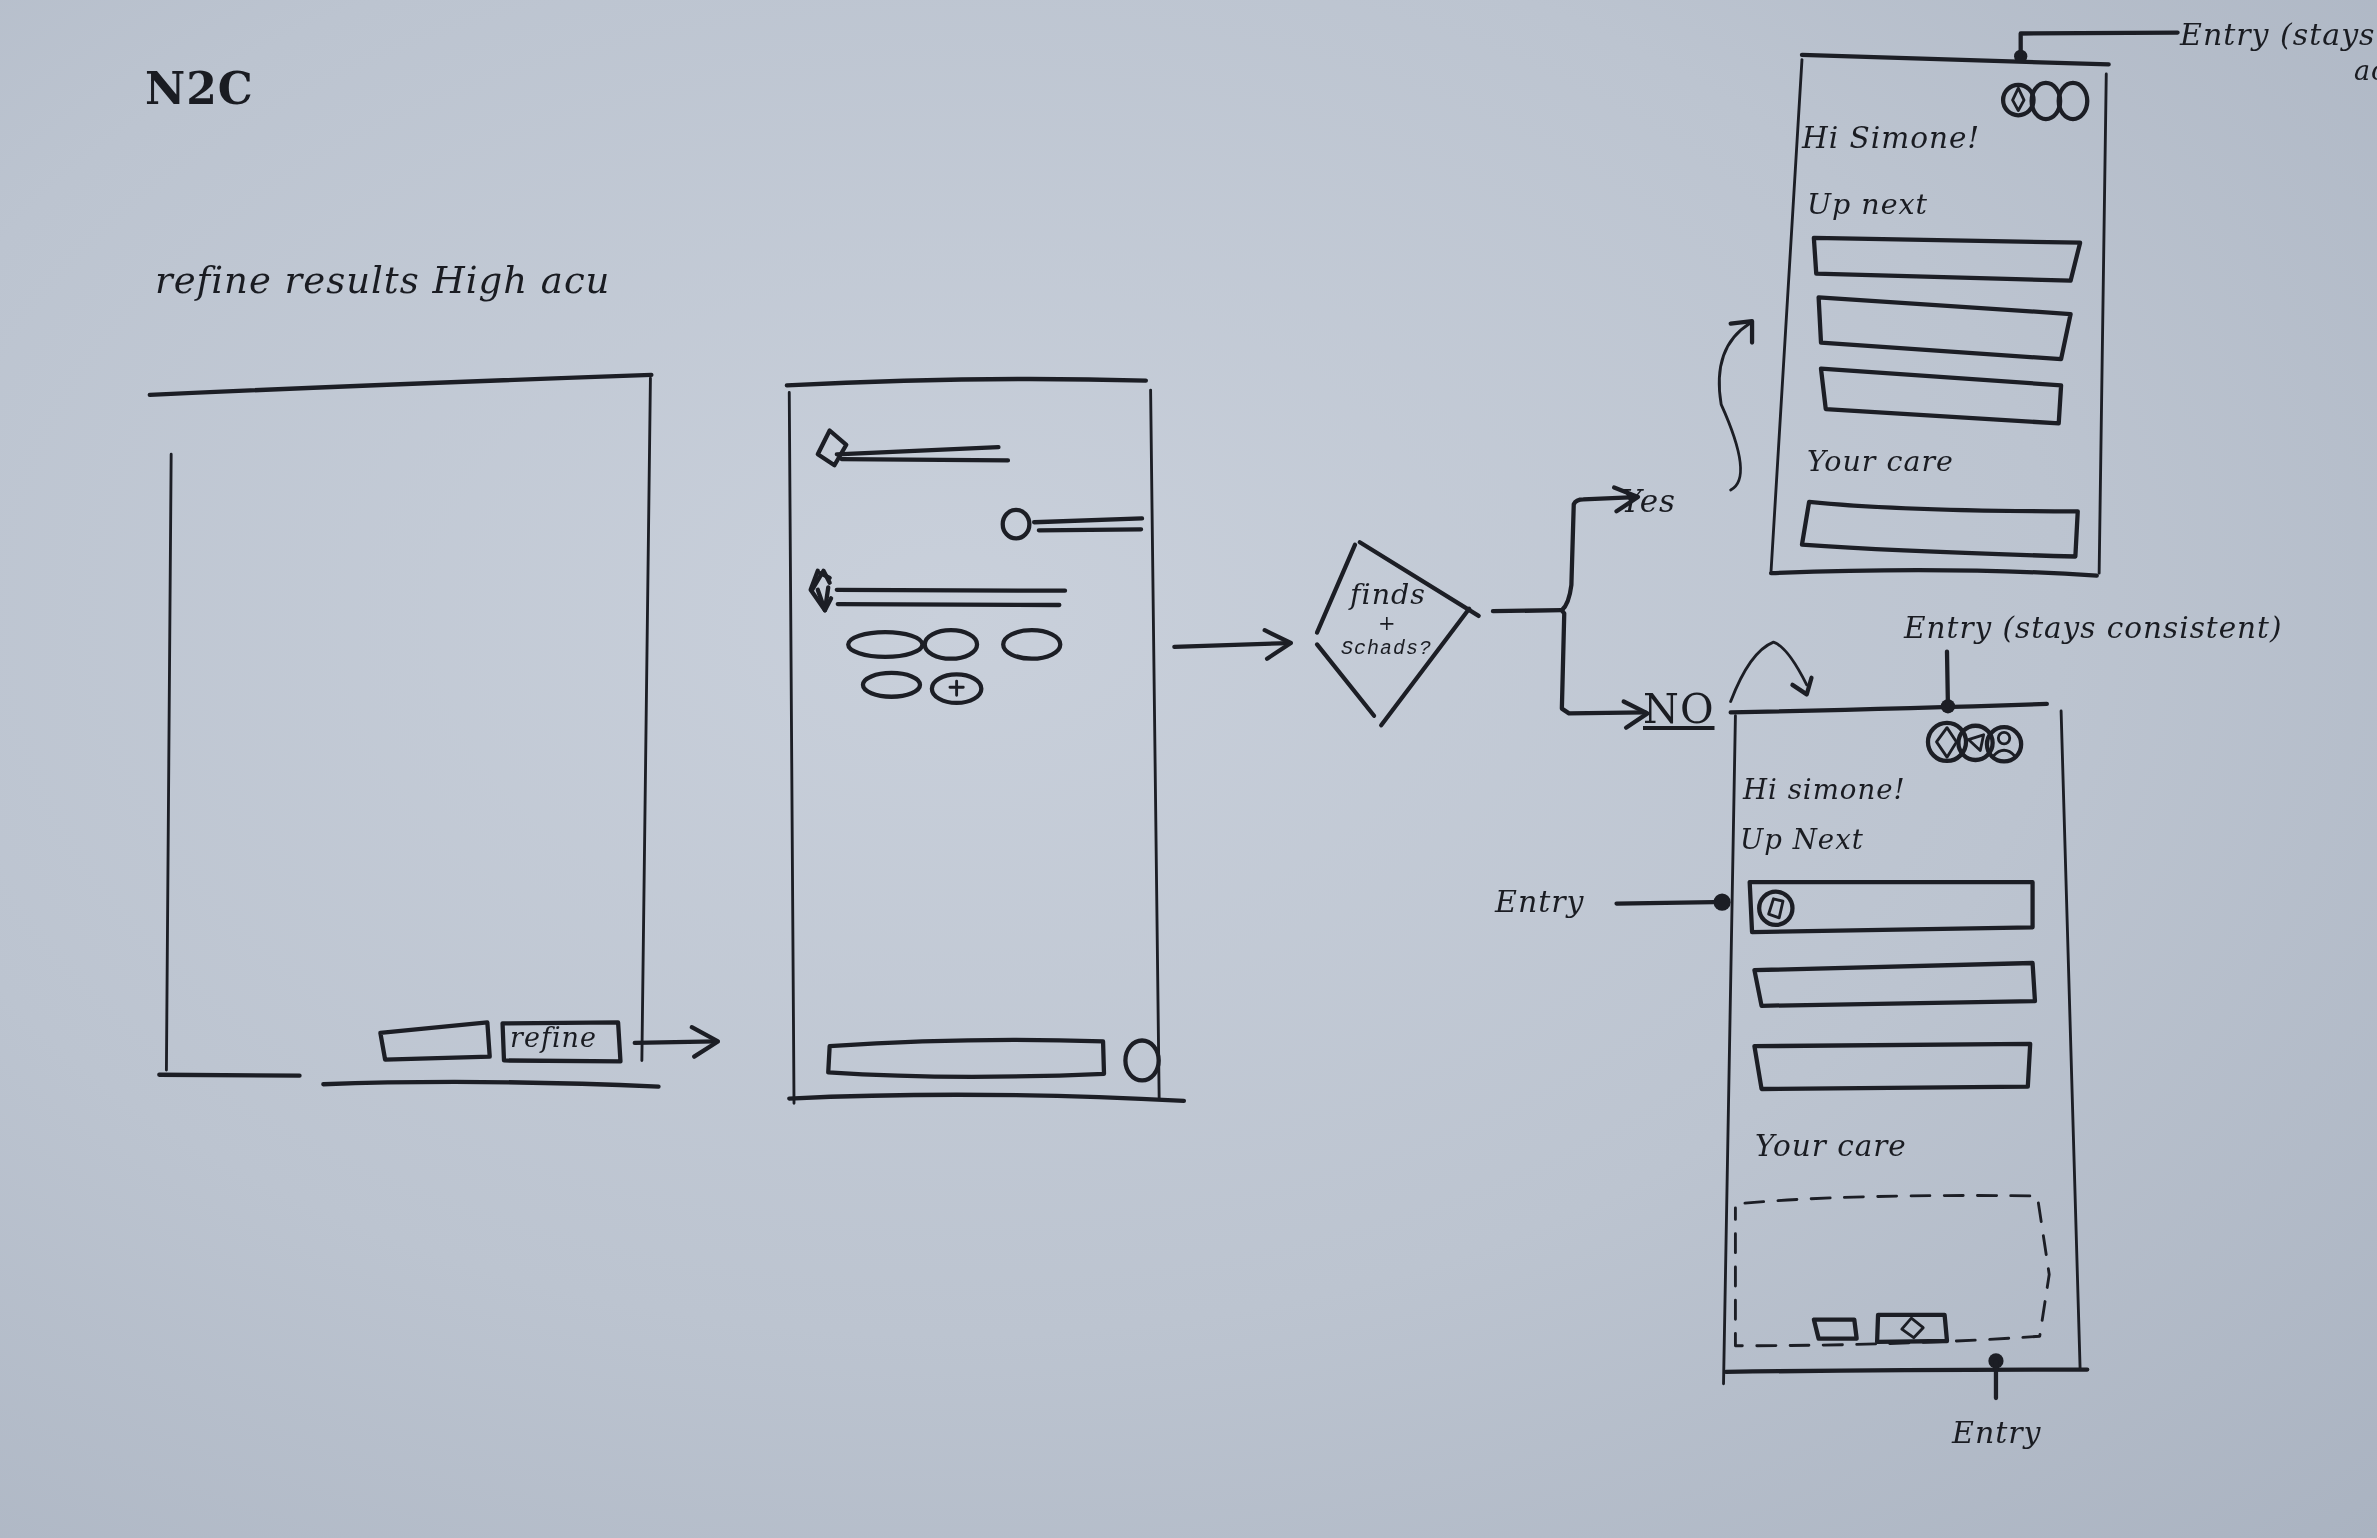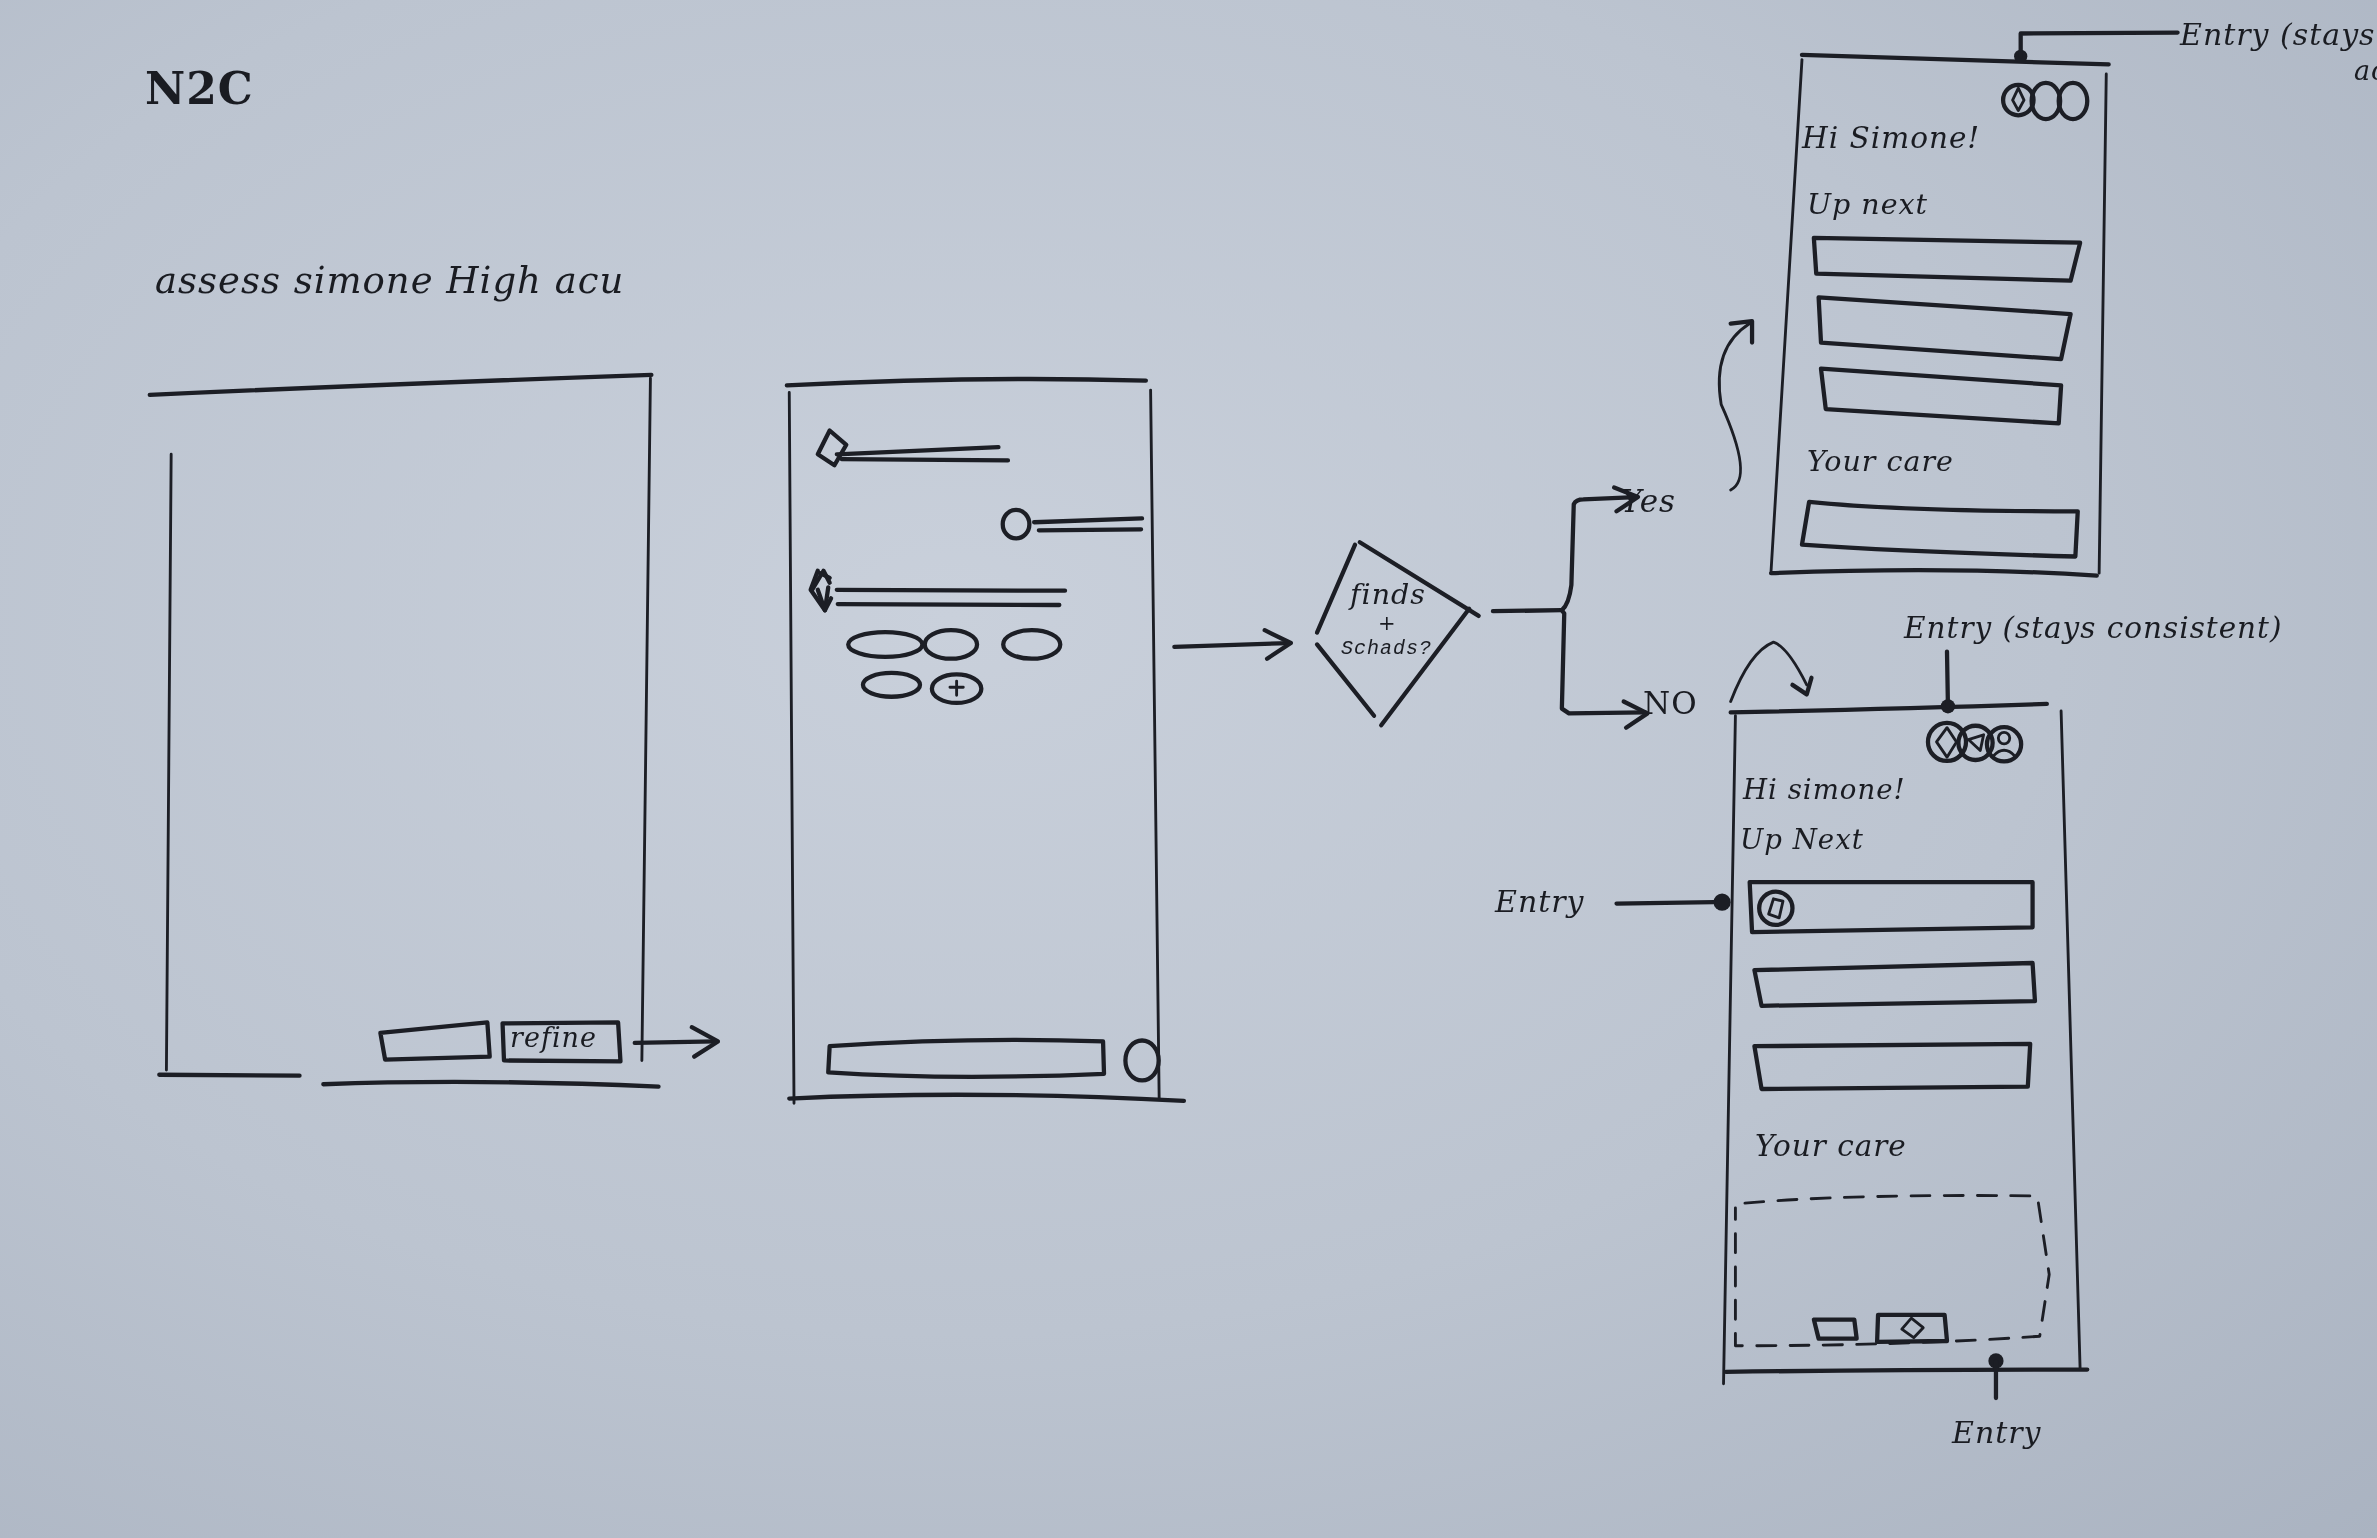--- a/index.html
+++ b/index.html
@@ -14,28 +14,28 @@
   }
   svg.canvas { position:absolute; left:0; top:0; width:2712px; height:1539px; }
   .s { fill:none; stroke:#1c1e25; stroke-width:9; stroke-linecap:round; stroke-linejoin:round; }
   .st { fill:none; stroke:#1c1e25; stroke-width:6; stroke-linecap:round; stroke-linejoin:round; }
   .dot { fill:#1c1e25; }
 </style>
 </head>
 <body>
 
 <div class="hand" style="left:145px; top:63px; font-size:44px; font-style:normal; font-weight:bold;">N2C</div>
-<div class="hand" style="left:155px; top:259px; font-size:37px;">assess simone High acu</div>
+<div class="hand" style="left:155px; top:259px; font-size:37px;">refine results High acu</div>
 
 <div class="hand" style="left:1350px; top:578px; font-size:28.5px;">finds</div>
 <div class="hand" style="left:1378px; top:611px; font-size:21px;">+</div>
 <div class="hand" style="left:1341px; top:637px; font-size:20px;font-family:Liberation Mono, monospace;">Schads?</div>
 
 <div class="hand" style="left:1621px; top:483px; font-size:31px;">Yes</div>
-<div class="hand" style="left:1643px; top:685px; font-size:31px; font-style:normal;">NO</div>
+<div class="hand" style="left:1643px; top:685px; font-size:41px; font-style:normal;text-decoration:underline;">NO</div>
 
 <div class="hand" style="left:510px; top:1022px; font-size:27px;text-align:right;">refine</div>
 
 <div class="hand" style="left:1802px; top:121px; font-size:29.5px;">Hi Simone!</div>
 <div class="hand" style="left:1807px; top:188px; font-size:28.5px;">Up next</div>
 <div class="hand" style="left:1807px; top:445px; font-size:28.5px;">Your care</div>
 
 <div class="hand" style="left:1743px; top:773px; font-size:27.6px;">Hi simone!</div>
 <div class="hand" style="left:1740px; top:823px; font-size:27.6px;">Up Next</div>
 <div class="hand" style="left:1755px; top:1129px; font-size:29.5px;">Your care</div>

